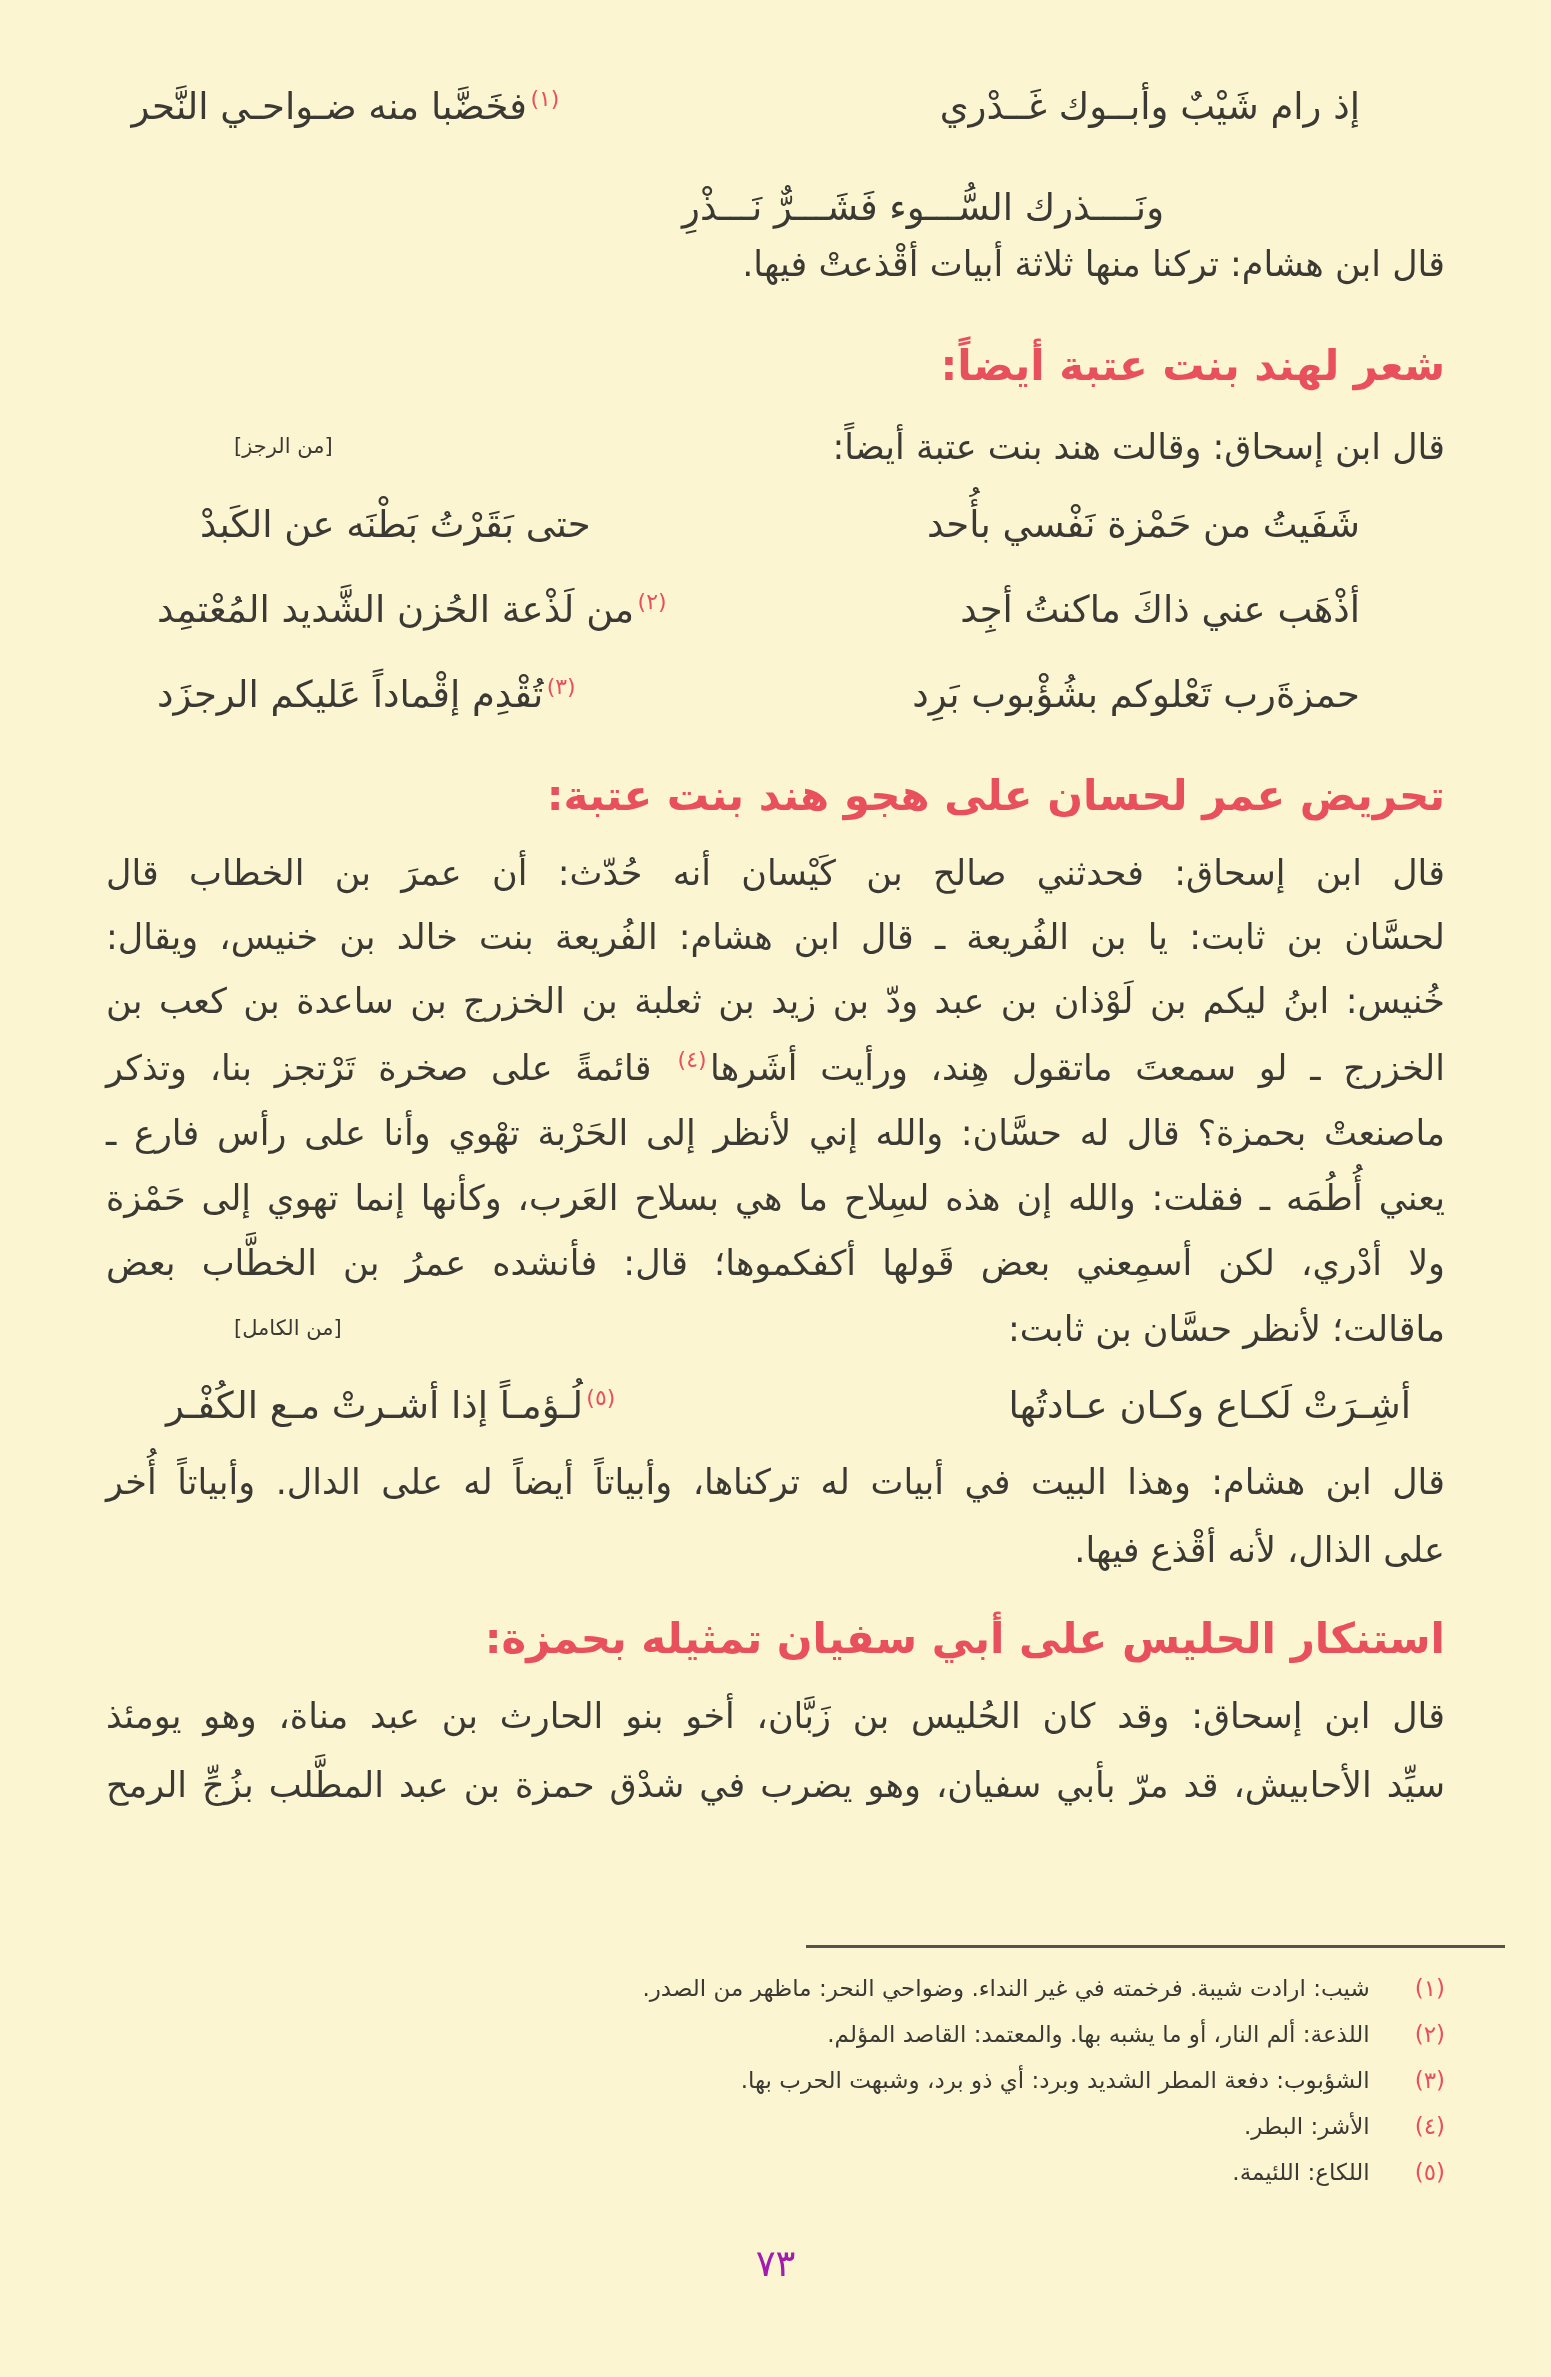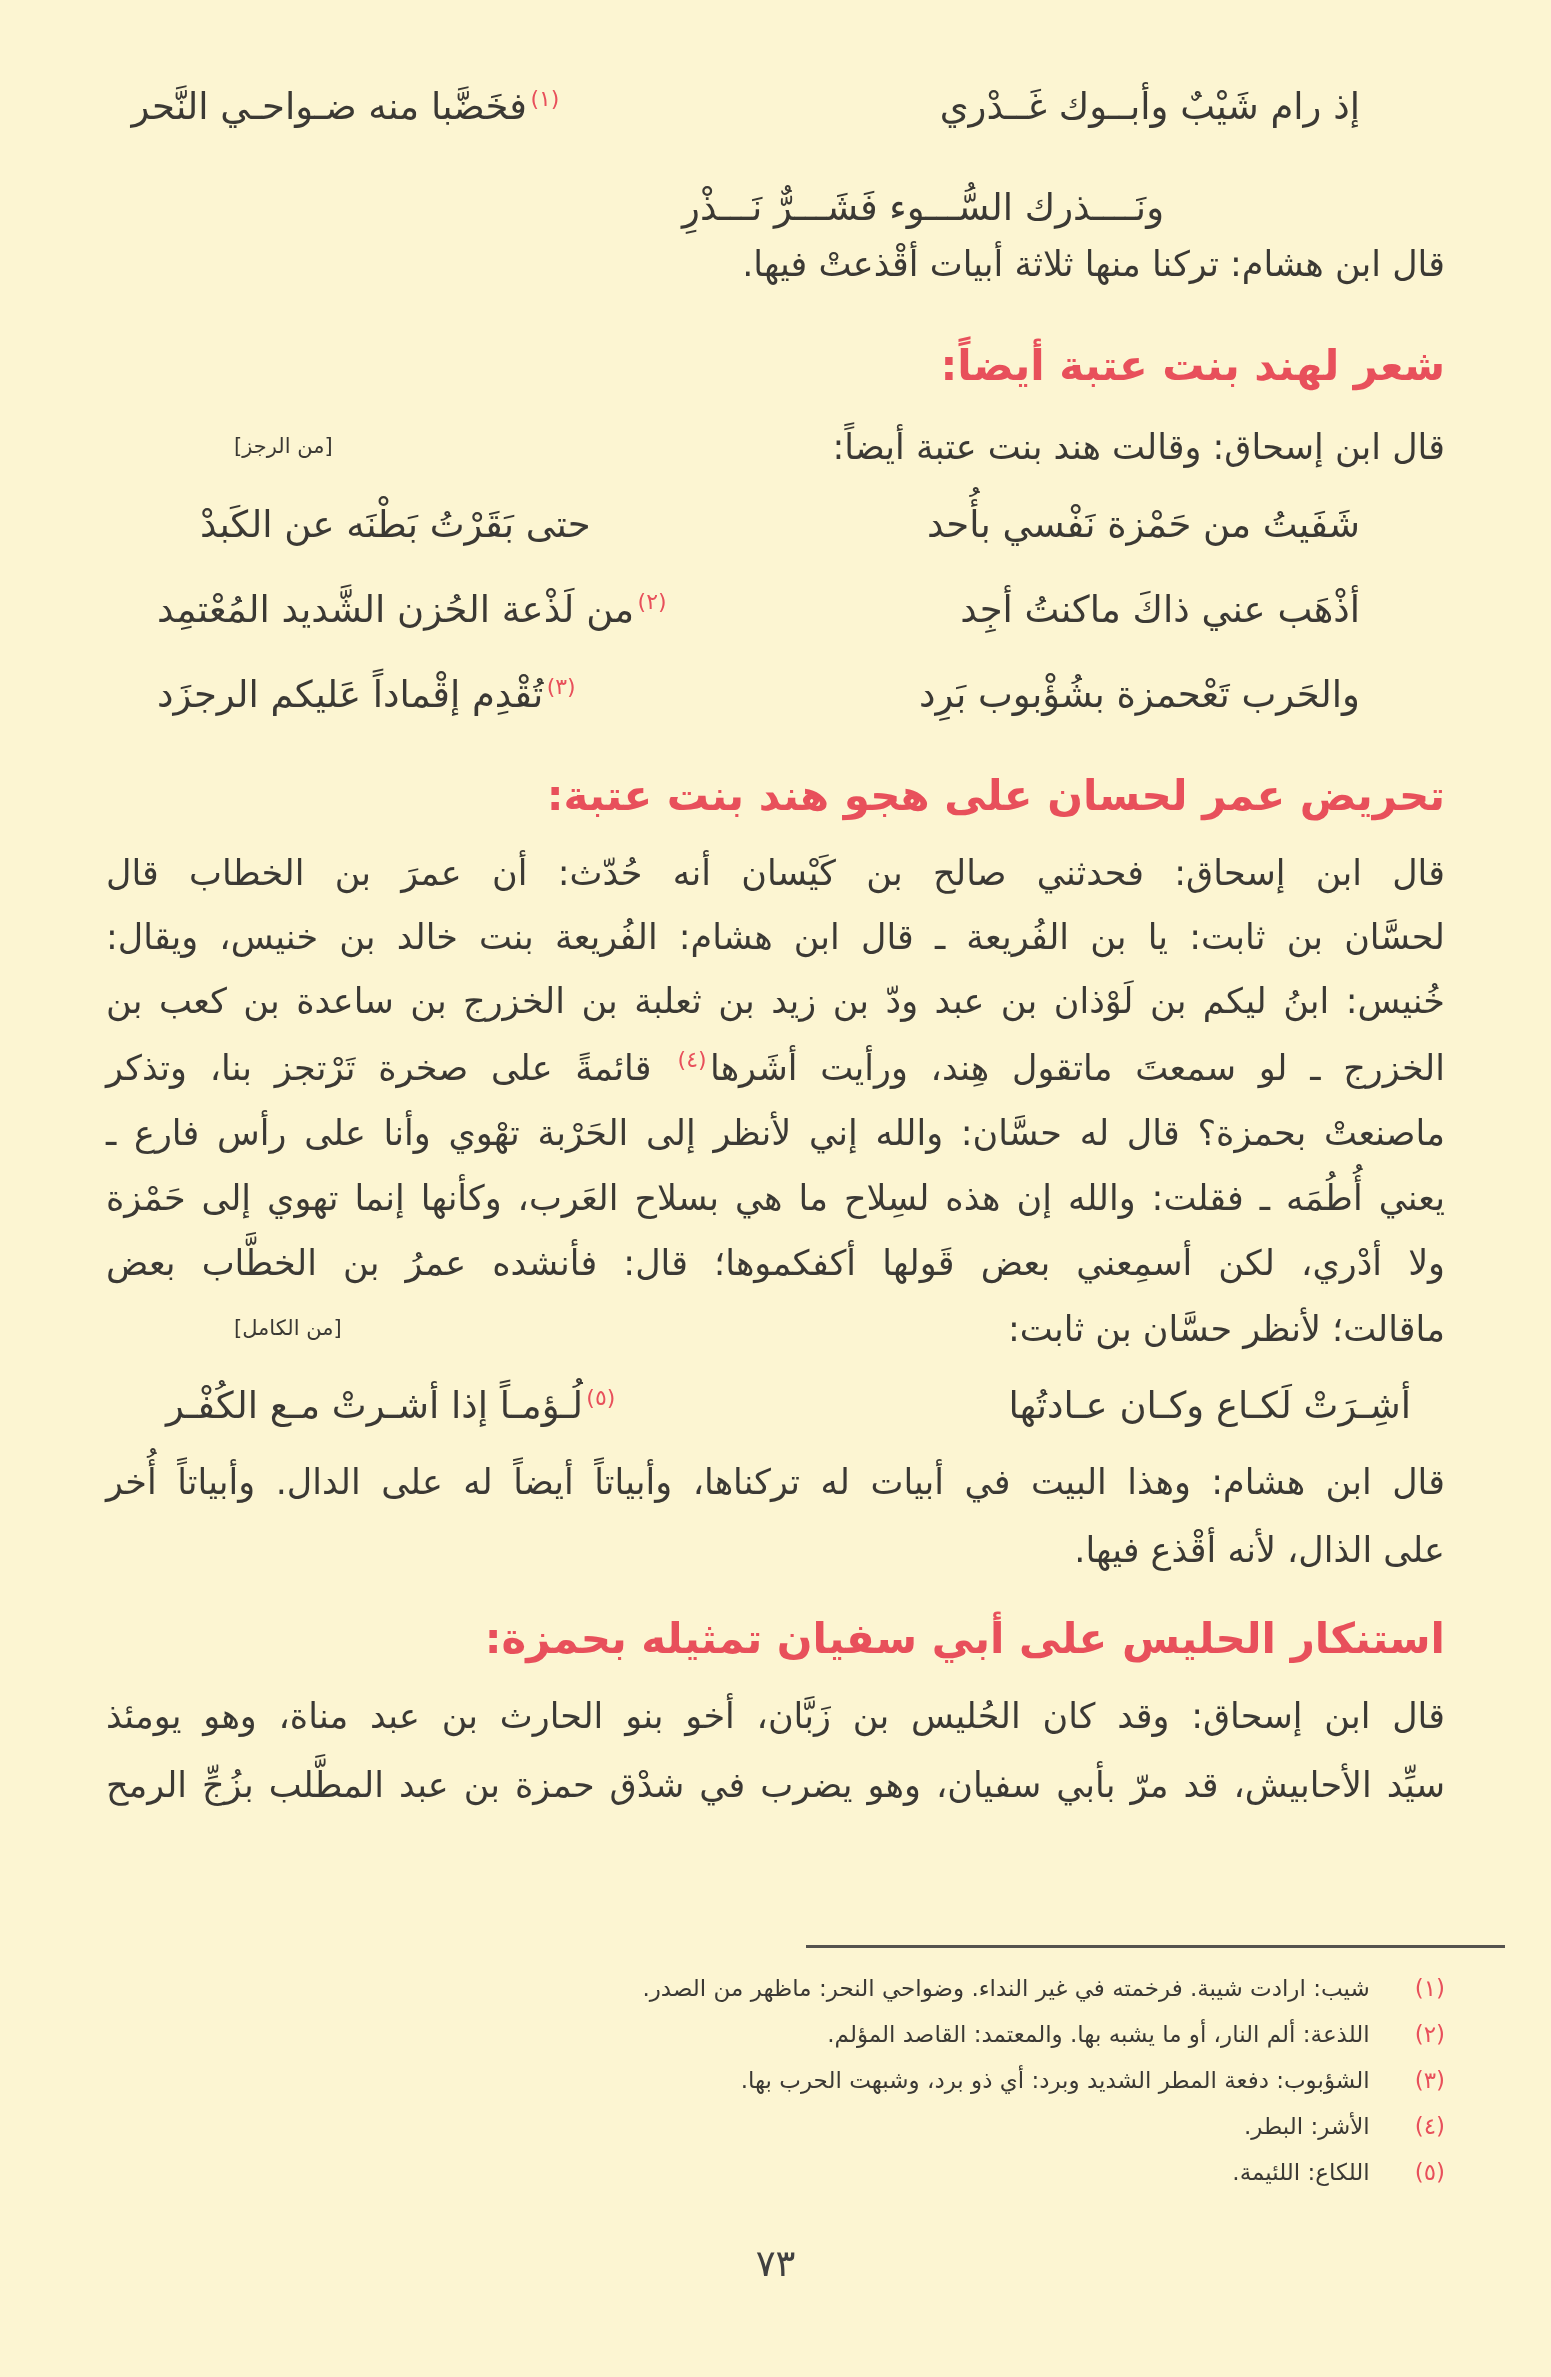--- a/index.html
+++ b/index.html
@@ -67,21 +67,21 @@
       display: inline-block;
       width: 60px;
       margin-left: 15.3px;
       text-align: right;
     }
     .page-num {
       position: absolute;
       left: 0; right: 0;
       text-align: center;
       font-size: 37px;
-      color: #404040;
+      color: #a21caf;
     }
   </style>
 </head>
 <body>
 
 <div class="page">
 
   <div class="verse-row" style="top:85px;">
     <span class="hemi-r">إذ رام شَيْبٌ وأبــوك غَــدْري</span>
     <span class="hemi-l" style="left:25.6px;"><span class="fn-ref">(١)</span><span>فخَضَّبا منه ضـواحـي النَّحر</span></span>
@@ -101,21 +101,21 @@
 
   <div class="verse-row" style="top:503px;">
     <span class="hemi-r">شَفَيتُ من حَمْزة نَفْسي بأُحد</span>
     <span class="hemi-l" style="left:94px;">حتى بَقَرْتُ بَطْنَه عن الكَبدْ</span>
   </div>
   <div class="verse-row" style="top:588px;">
     <span class="hemi-r">أذْهَب عني ذاكَ ماكنتُ أجِد</span>
     <span class="hemi-l" style="left:51px;"><span class="fn-ref">(٢)</span><span>من لَذْعة الحُزن الشَّديد المُعْتمِد</span></span>
   </div>
   <div class="verse-row" style="top:673px;">
-    <span class="hemi-r">والحَرب تَعْحمزة بشُؤْبوب بَرِد</span>
+    <span class="hemi-r">حمزةَرب تَعْلوكم بشُؤْبوب بَرِد</span>
     <span class="hemi-l" style="left:51px;"><span class="fn-ref">(٣)</span><span>تُقْدِم إقْماداً عَليكم الرجزَد</span></span>
   </div>
 
   <div class="ln heading" style="top:771px;">تحريض عمر لحسان على هجو هند بنت عتبة:</div>
 
   <div class="ln body-text justify" style="top:856px;">قال ابن إسحاق: فحدثني صالح بن كَيْسان أنه حُدّث: أن عمرَ بن الخطاب قال</div>
   <div class="ln body-text justify" style="top:920px;">لحسَّان بن ثابت: يا بن الفُريعة ـ قال ابن هشام: الفُريعة بنت خالد بن خنيس، ويقال:</div>
   <div class="ln body-text justify" style="top:984px;">خُنيس: ابنُ ليكم بن لَوْذان بن عبد ودّ بن زيد بن ثعلبة بن الخزرج بن ساعدة بن كعب بن</div>
   <div class="ln body-text justify" style="top:1049px;">
     <span>الخزرج ـ لو سمعتَ ماتقول هِند، ورأيت أشَرها</span><span class="fn-ref">(٤)</span> <span>قائمةً على صخرة تَرْتجز بنا، وتذكر</span>

